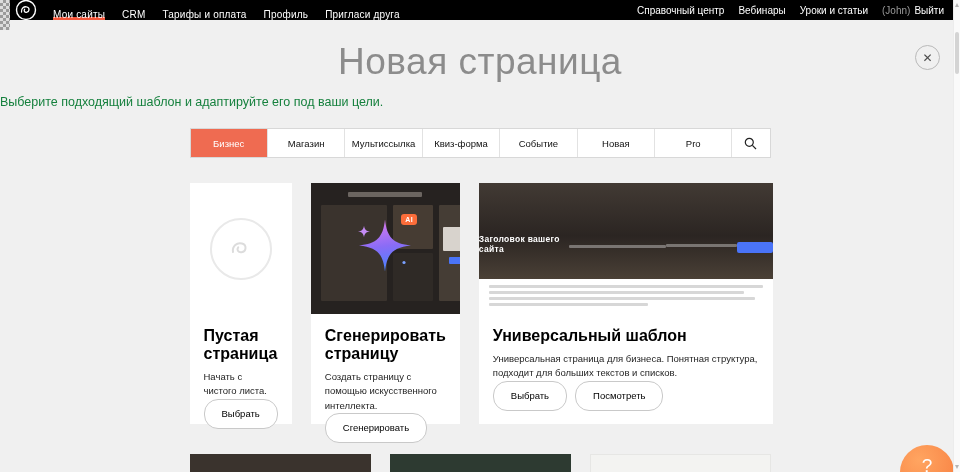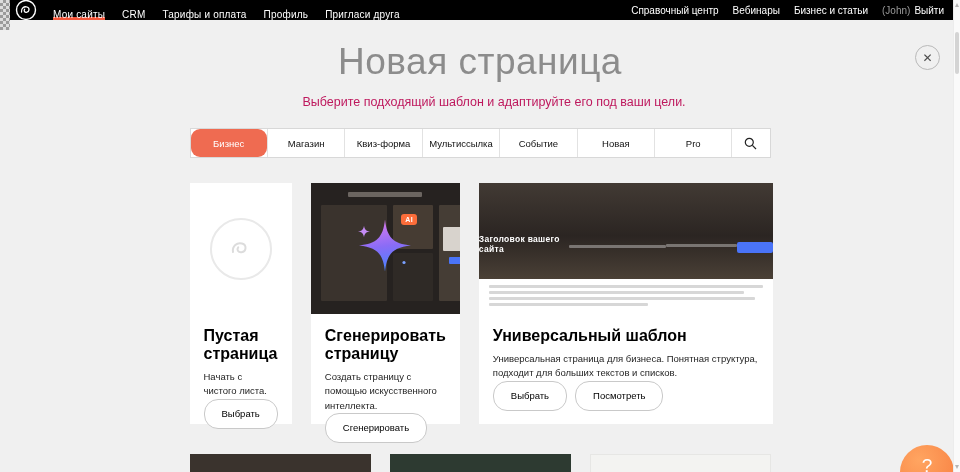--- a/index.html
+++ b/index.html
@@ -34,28 +34,28 @@
   .nav-right a{color:#fff;font-size:10px;text-decoration:none;cursor:pointer;white-space:nowrap;}
   .account{display:flex;gap:4px;align-items:center;}
   .account .user{color:#9a9a9a;font-size:10px;white-space:nowrap;}
 
   
   .close-btn{position:absolute;top:45px;right:20px;width:25px;height:25px;border-radius:50%;
     border:1px solid #b9b9b9;background:transparent;display:flex;align-items:center;justify-content:center;
     cursor:pointer;padding:0;z-index:20;}
   .close-btn span{font-size:12px;color:#4a4a4a;line-height:1;}
   .title{margin:21px 0 0;text-align:center;font-size:37px;font-weight:400;color:#8c8c8c;letter-spacing:.5px;}
-  .subtitle{margin:12px 0 0;text-align:center;font-size:12.5px;color:#be185d;padding-left:28px;}
+  .subtitle{margin:12px 0 0;text-align:left;font-size:12.5px;color:#15803d;}
 
   
   .tabs{width:581px;height:30px;margin:19px auto 0;display:flex;background:#fff;border:1px solid #d8d8d8;}
   .tab{flex:1;display:flex;align-items:center;justify-content:center;font-size:9.5px;color:#111;
     border-left:1px solid #e2e2e2;cursor:pointer;white-space:nowrap;}
   .tab:first-child{border-left:none;}
-  .tab.active{background:var(--accent);color:#fff;border-radius:9px;}
+  .tab.active{background:var(--accent);color:#fff;}
   .tab.search{flex:0 0 38px;}
 
   
   .cards{width:581px;margin:25px auto 0;display:grid;grid-template-columns:1fr 1fr 1fr;gap:19px;}
   .card{background:#fff;height:241px;display:flex;flex-direction:column;}
   .thumb{flex:0 0 131px;height:131px;position:relative;overflow:hidden;}
   .card-body{padding:13px 14px 15px;display:flex;flex-direction:column;flex:1;}
   .card-body h3{margin:0;font-size:16px;font-weight:700;color:#000;}
   .card-body p{margin:7px 0 0;font-size:9.5px;line-height:1.5;color:#1d1d1d;}
   .btn-row{margin-top:auto;display:flex;gap:8px;}
@@ -128,42 +128,42 @@
   <nav class="nav-left">
     <a class="nav-item active">Мои сайты</a>
     <a class="nav-item">CRM</a>
     <a class="nav-item">Тарифы и оплата</a>
     <a class="nav-item">Профиль</a>
     <a class="nav-item">Пригласи друга</a>
   </nav>
   <nav class="nav-right">
     <a>Справочный центр</a>
     <a>Вебинары</a>
-    <a>Бизнес и статьи</a>
+    <a>Уроки и статьи</a>
     <span class="account">
       <span class="user">(John)</span>
       <a>Выйти</a>
     </span>
   </nav>
 </header>
 
 <main>
 
   <button class="close-btn">
     <span>✕</span>
   </button>
 
   <h1 class="title">Новая страница</h1>
   <p class="subtitle">Выберите подходящий шаблон и адаптируйте его под ваши цели.</p>
 
   <div class="tabs">
     <div class="tab active">Бизнес</div>
     <div class="tab">Магазин</div>
+    <div class="tab">Мультиссылка</div>
     <div class="tab">Квиз-форма</div>
-    <div class="tab">Мультиссылка</div>
     <div class="tab">Событие</div>
     <div class="tab">Новая</div>
     <div class="tab">Pro</div>
     <div class="tab search">
       <svg width="13" height="13" viewBox="0 0 13 13">
         <circle cx="5.3" cy="5.3" r="4" fill="none" stroke="#222" stroke-width="1.2"></circle>
         <line x1="8.4" y1="8.4" x2="12" y2="12" stroke="#222" stroke-width="1.2"></line>
       </svg>
     </div>
   </div>

